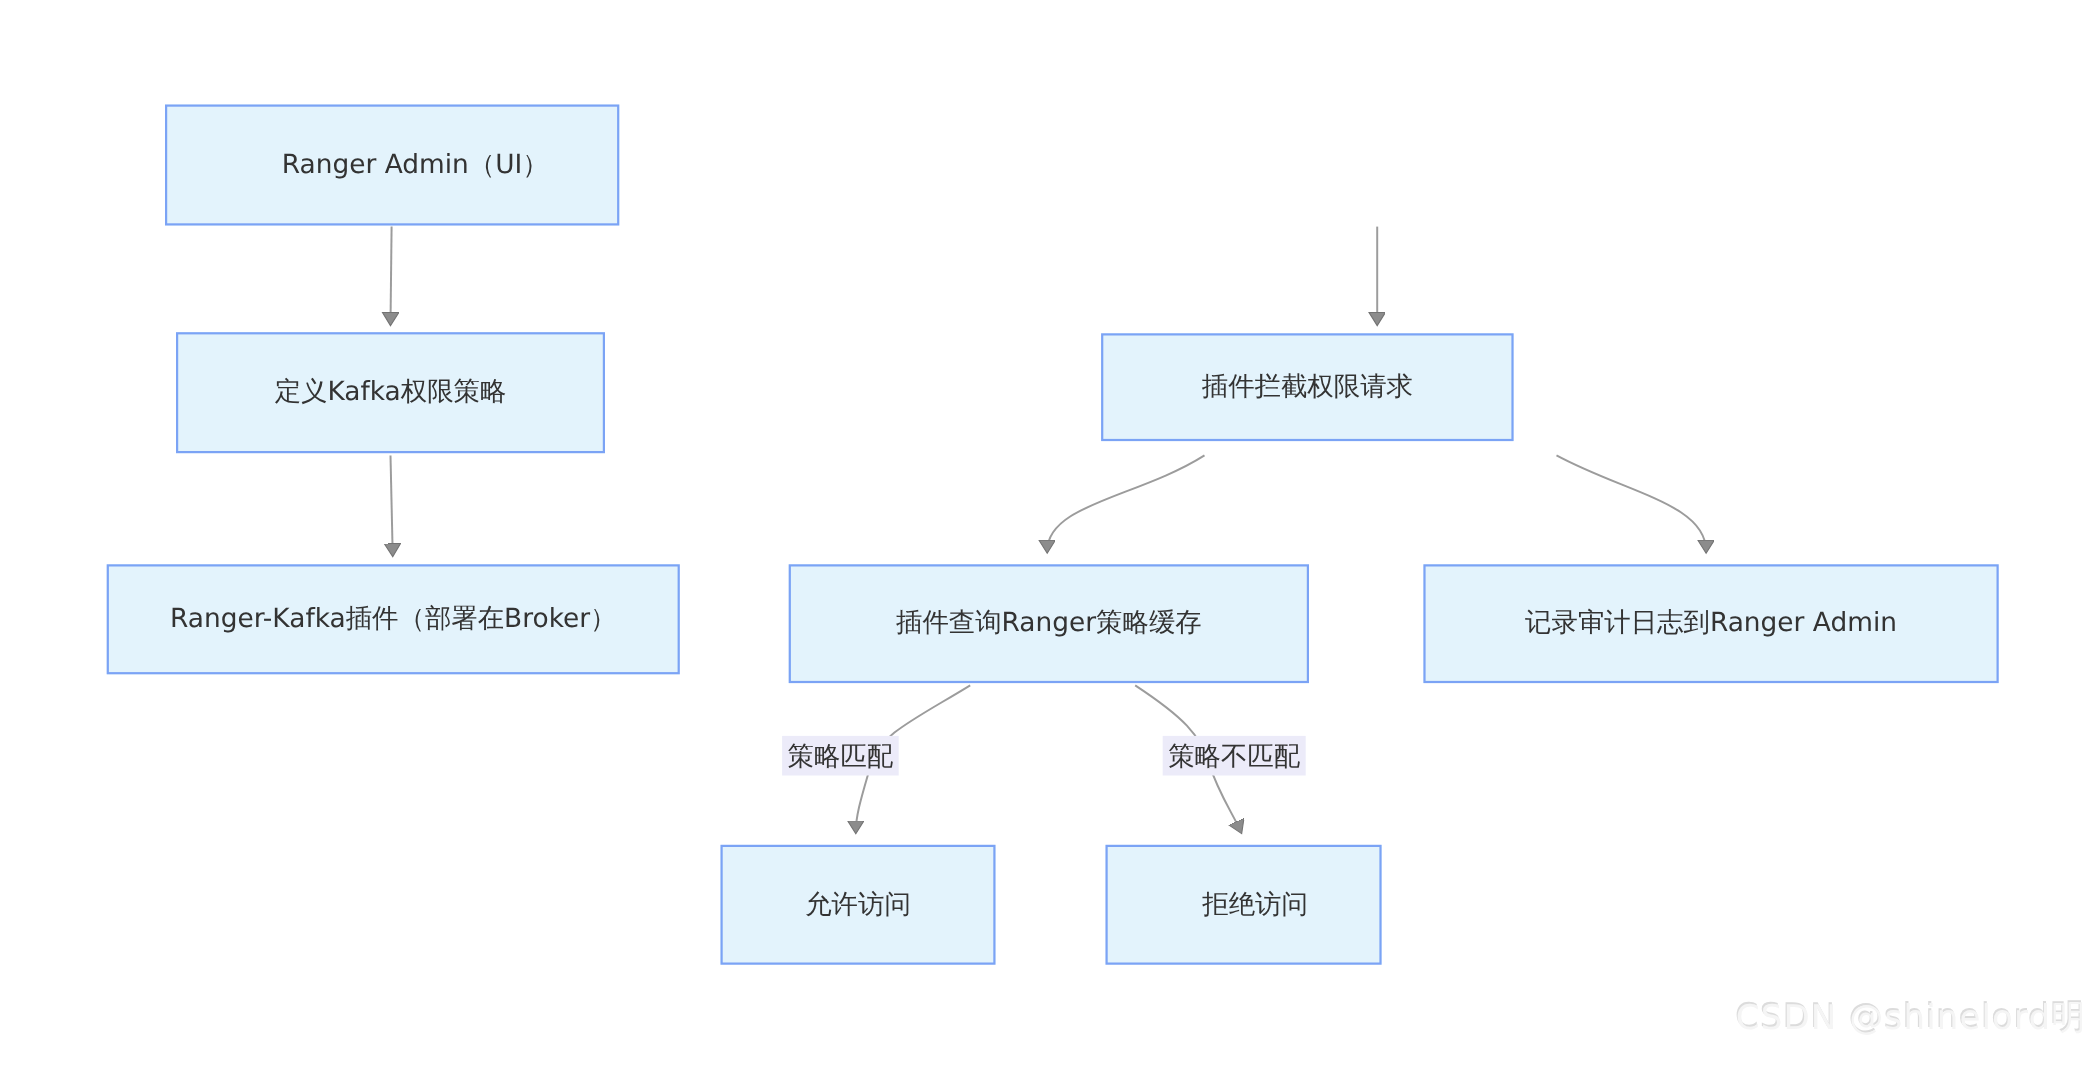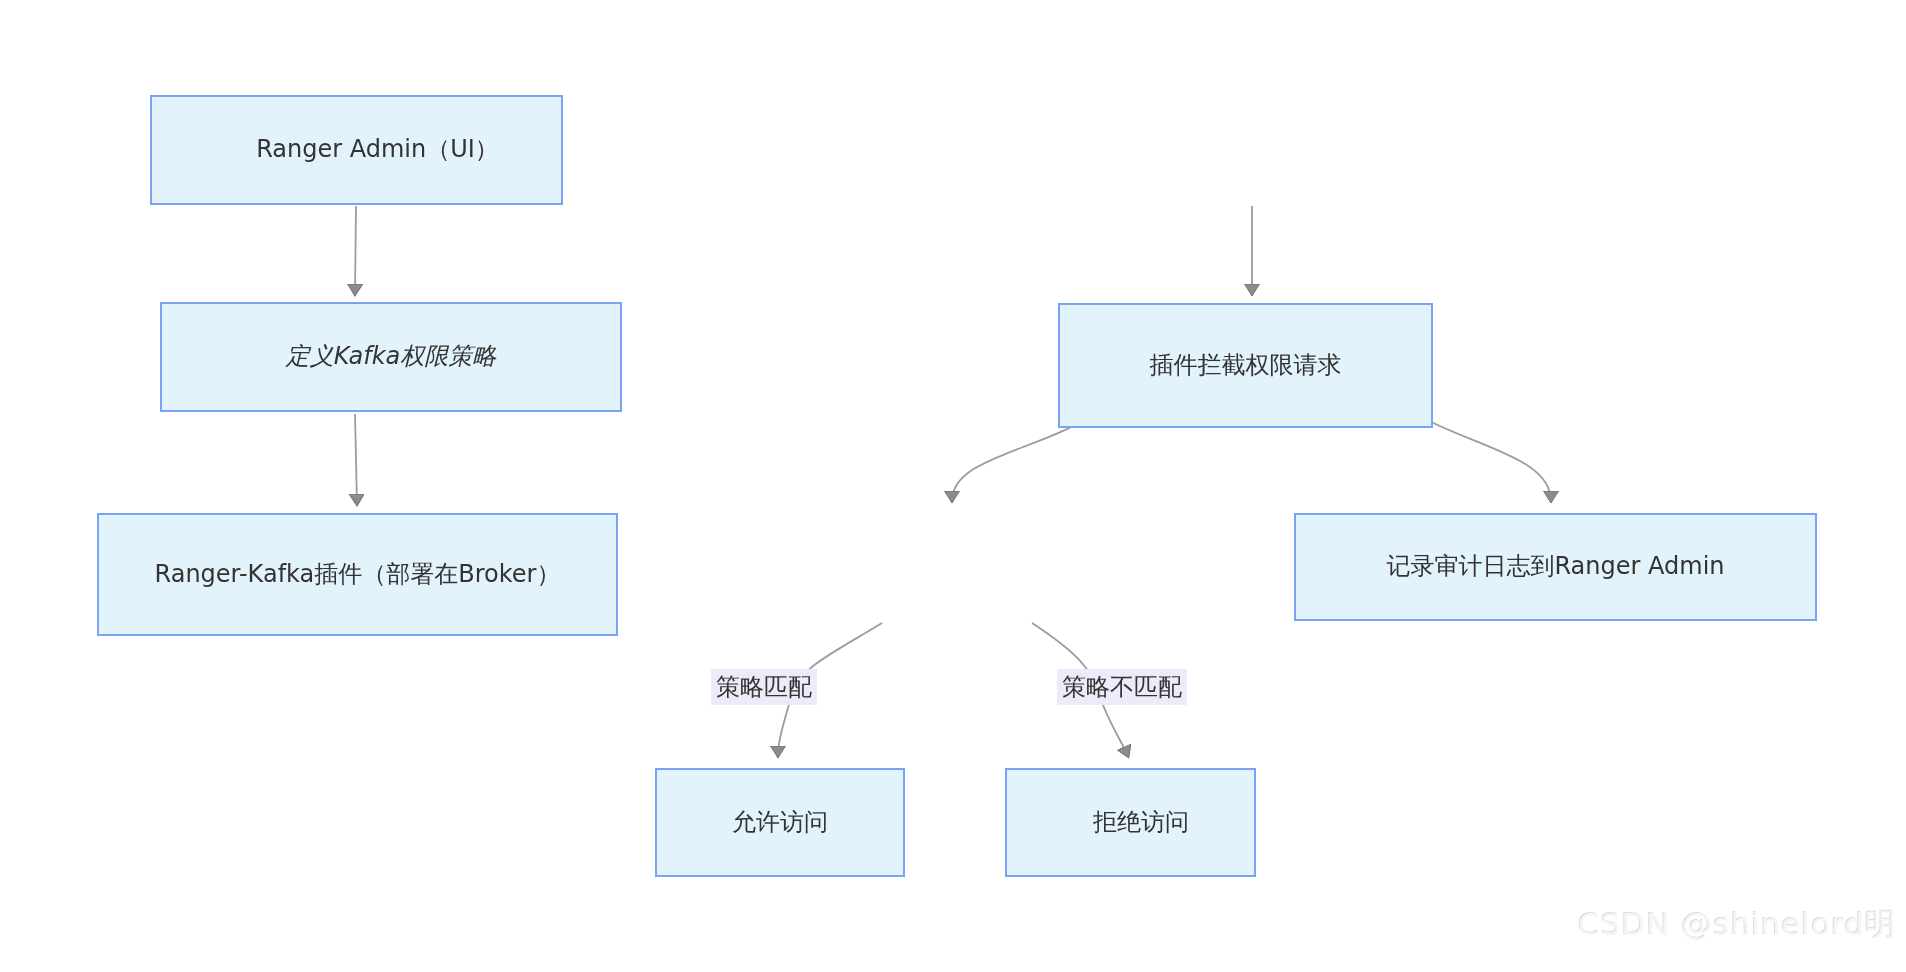--- a/index.html
+++ b/index.html
@@ -78,33 +78,36 @@
     <path class="edge" d="M 1095 414 C 1035 452, 952 458, 952 501" marker-end="url(#arrow)"></path>
     <path class="edge" d="M 1415 414 C 1478 448, 1551 458, 1551 501" marker-end="url(#arrow)"></path>
     <path class="edge" d="M 882 623 C 833 653, 799 668, 792 694 C 784 722, 778 740, 778 756" marker-end="url(#arrow)"></path>
     <path class="edge" d="M 1032 623 C 1076 652, 1091 668, 1099 694 C 1108 722, 1121 740, 1128 756" marker-end="url(#arrow)"></path>
   </svg>
 
   <div class="node" style="left:150px;top:95px;width:413px;height:110px;padding-left:42px;">
     <span>Ranger Admin（UI）</span>
   </div>
 
-  <div class="node" style="left:160px;top:302px;width:462px;height:110px;font-style:italic;">
+  <div class="node" style="left:160px;top:302px;width:390px;height:110px;">
     <span>定义Kafka权限策略</span>
   </div>
 
-  <div class="node" style="left:97px;top:513px;width:521px;height:123px;">
+  <div class="node" style="left:97px;top:513px;width:521px;height:100px;">
     <span>Ranger-Kafka插件（部署在Broker）</span>
   </div>
 
 
-  <div class="node" style="left:1058px;top:303px;width:375px;height:125px;text-align:center;">
+  <div class="node" style="left:1001px;top:303px;width:375px;height:98px;text-align:center;">
     <span>插件拦截权限请求</span>
   </div>
 
+  <div class="node" style="left:717px;top:513px;width:473px;height:108px;">
+    <span>插件查询Ranger策略缓存</span>
+  </div>
 
   <div class="node" style="left:1294px;top:513px;width:523px;height:108px;">
     <span>记录审计日志到Ranger Admin</span>
   </div>
 
   <div class="node" style="left:655px;top:768px;width:250px;height:109px;">
     <span>允许访问</span>
   </div>
 
   <div class="node" style="left:1005px;top:768px;width:251px;height:109px;padding-left:21px;">

